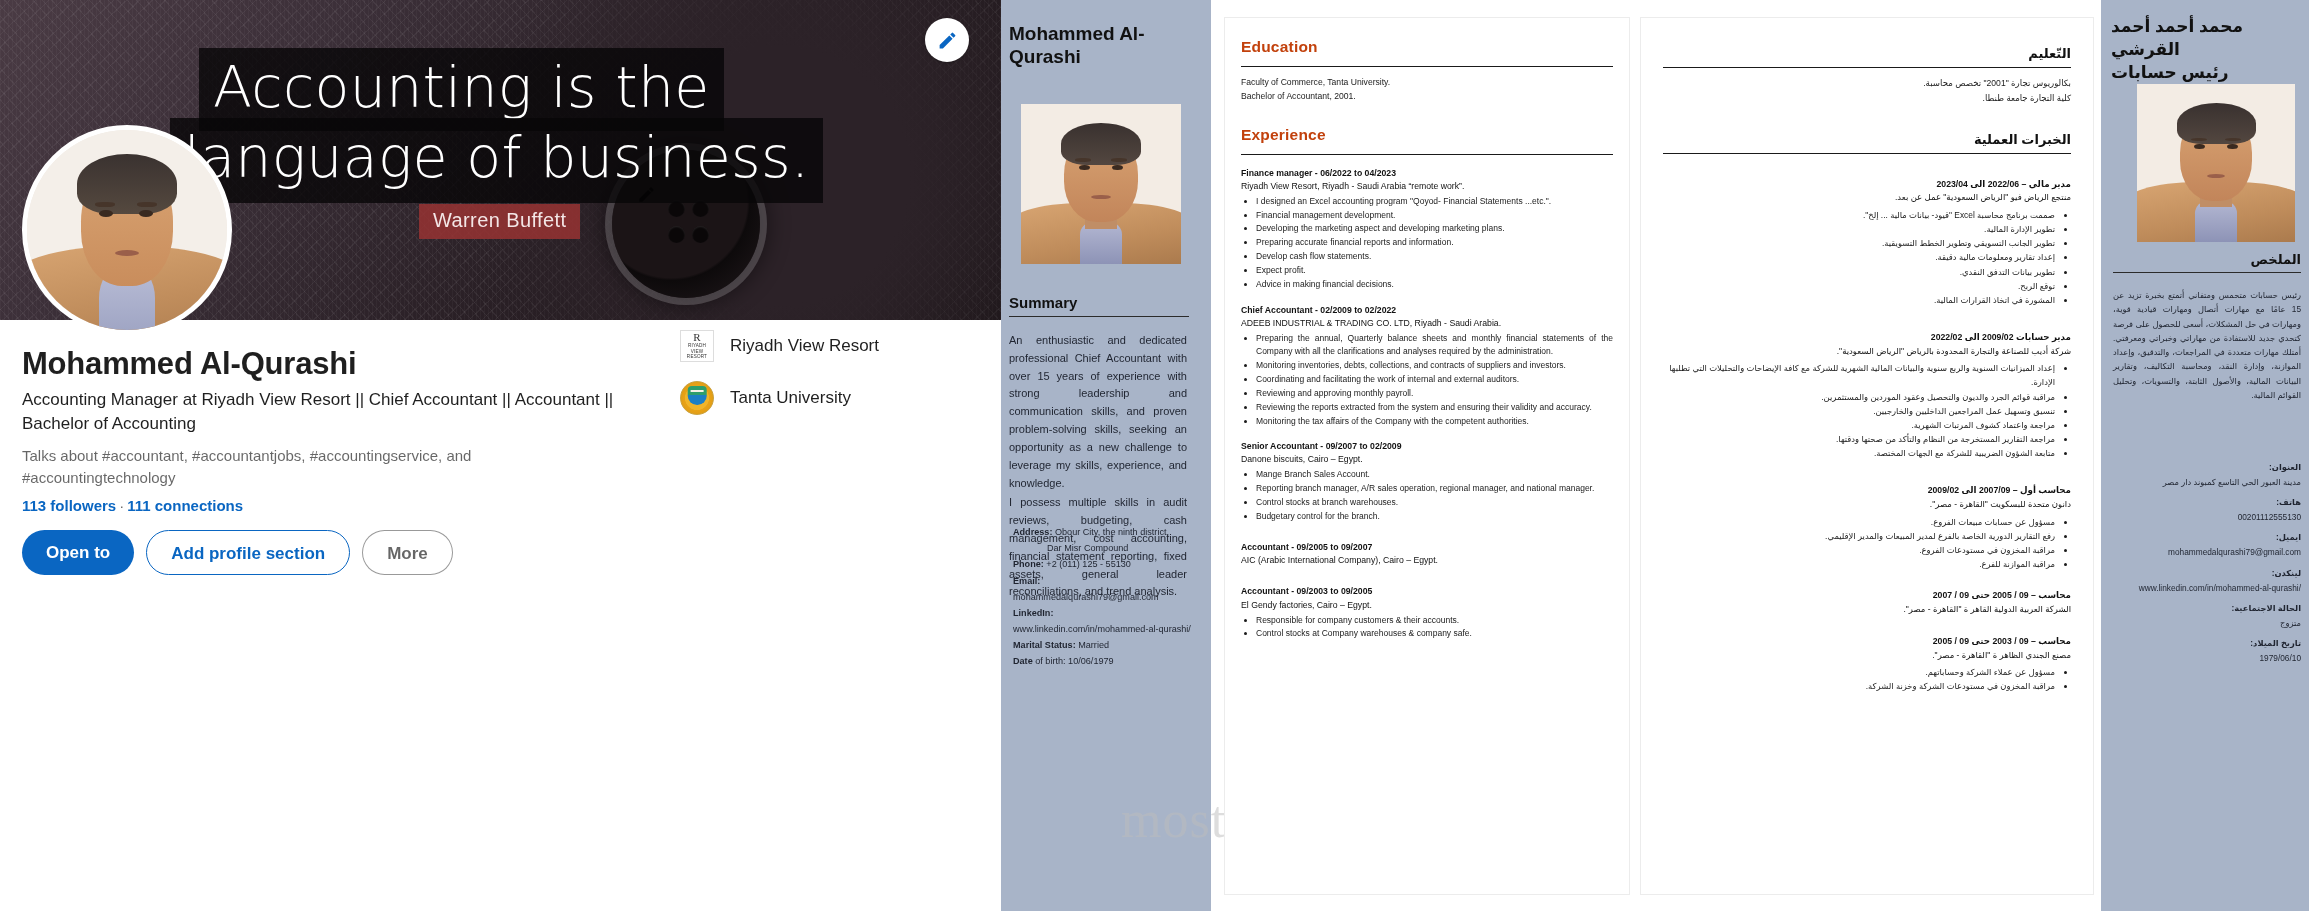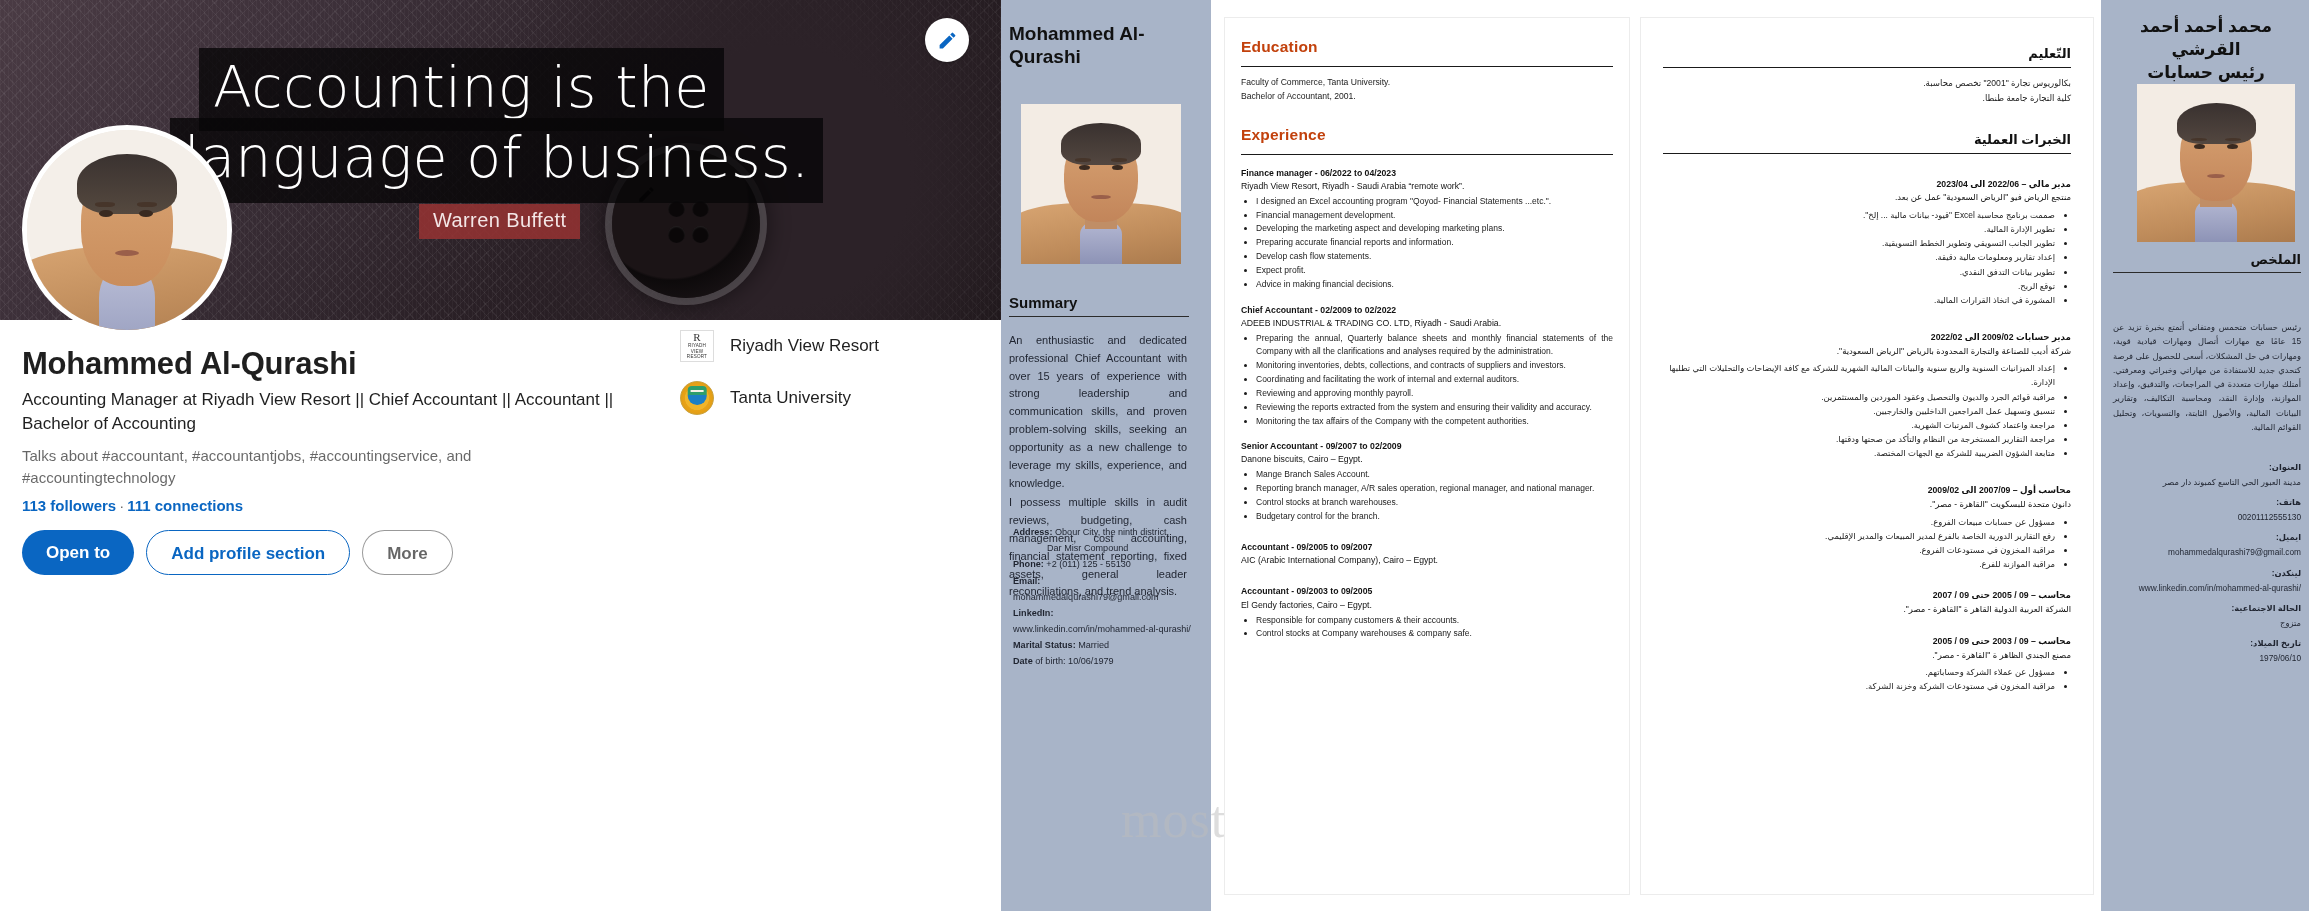--- a/index.html
+++ b/index.html
@@ -219,31 +219,31 @@
   .ar-block{font-size:8.6px;line-height:1.72;color:#1b1b1b;text-align:right;margin-top:8px;}
   .ar-job{margin-top:24px;}
   .ar-job .title{font-size:8.7px;font-weight:700;color:#111;line-height:1.6;text-align:right;}
   .ar-job .org{font-size:8.5px;color:#111;line-height:1.6;text-align:right;}
   .ar-job ul{margin:3px 0 0 0;padding-right:16px;padding-left:0;}
   .ar-job li{font-size:8.4px;line-height:1.68;text-align:right;color:#1b1b1b;}
 
   
   .ar-side{left:1104px;top:0;width:200px;color:#1f2430;direction:rtl;}
   .ar-side .cv-name{
-    position:absolute;right:4px;top:16px;width:190px;text-align:center;
+    position:absolute;right:4px;top:16px;width:190px;text-align:left;
     font-size:17px;font-weight:700;line-height:1.34;color:#111;
   }
   .ar-photo{position:absolute;right:10px;top:84px;width:158px;height:158px;background:#efe7df;overflow:hidden;}
   .ar-side h3.sec{
     position:absolute;right:4px;top:252px;width:188px;text-align:right;
     font-size:13px;font-weight:700;color:#111;border-bottom:1.6px solid #2b2b2b;padding-bottom:5px;margin:0;
   }
   .ar-summary{
     position:absolute;right:4px;top:288px;width:188px;
-    font-size:8.3px;line-height:1.72;text-align:justify;color:#1f2430;margin-top:32px;
+    font-size:8.3px;line-height:1.72;text-align:justify;color:#1f2430;
   }
   .ar-contact{
     position:absolute;right:4px;top:460px;width:188px;
     font-size:8.3px;line-height:1.82;color:#1f2430;text-align:right;word-break:break-word;
   }
   .ar-contact b{font-weight:700;display:block;}
   .ar-contact .val{display:block;margin-bottom:5px;direction:ltr;text-align:right;}
   .ar-contact .valr{display:block;margin-bottom:5px;}
 
   .photo-face{position:relative;width:100%;height:100%;background:#f3ece4;}

